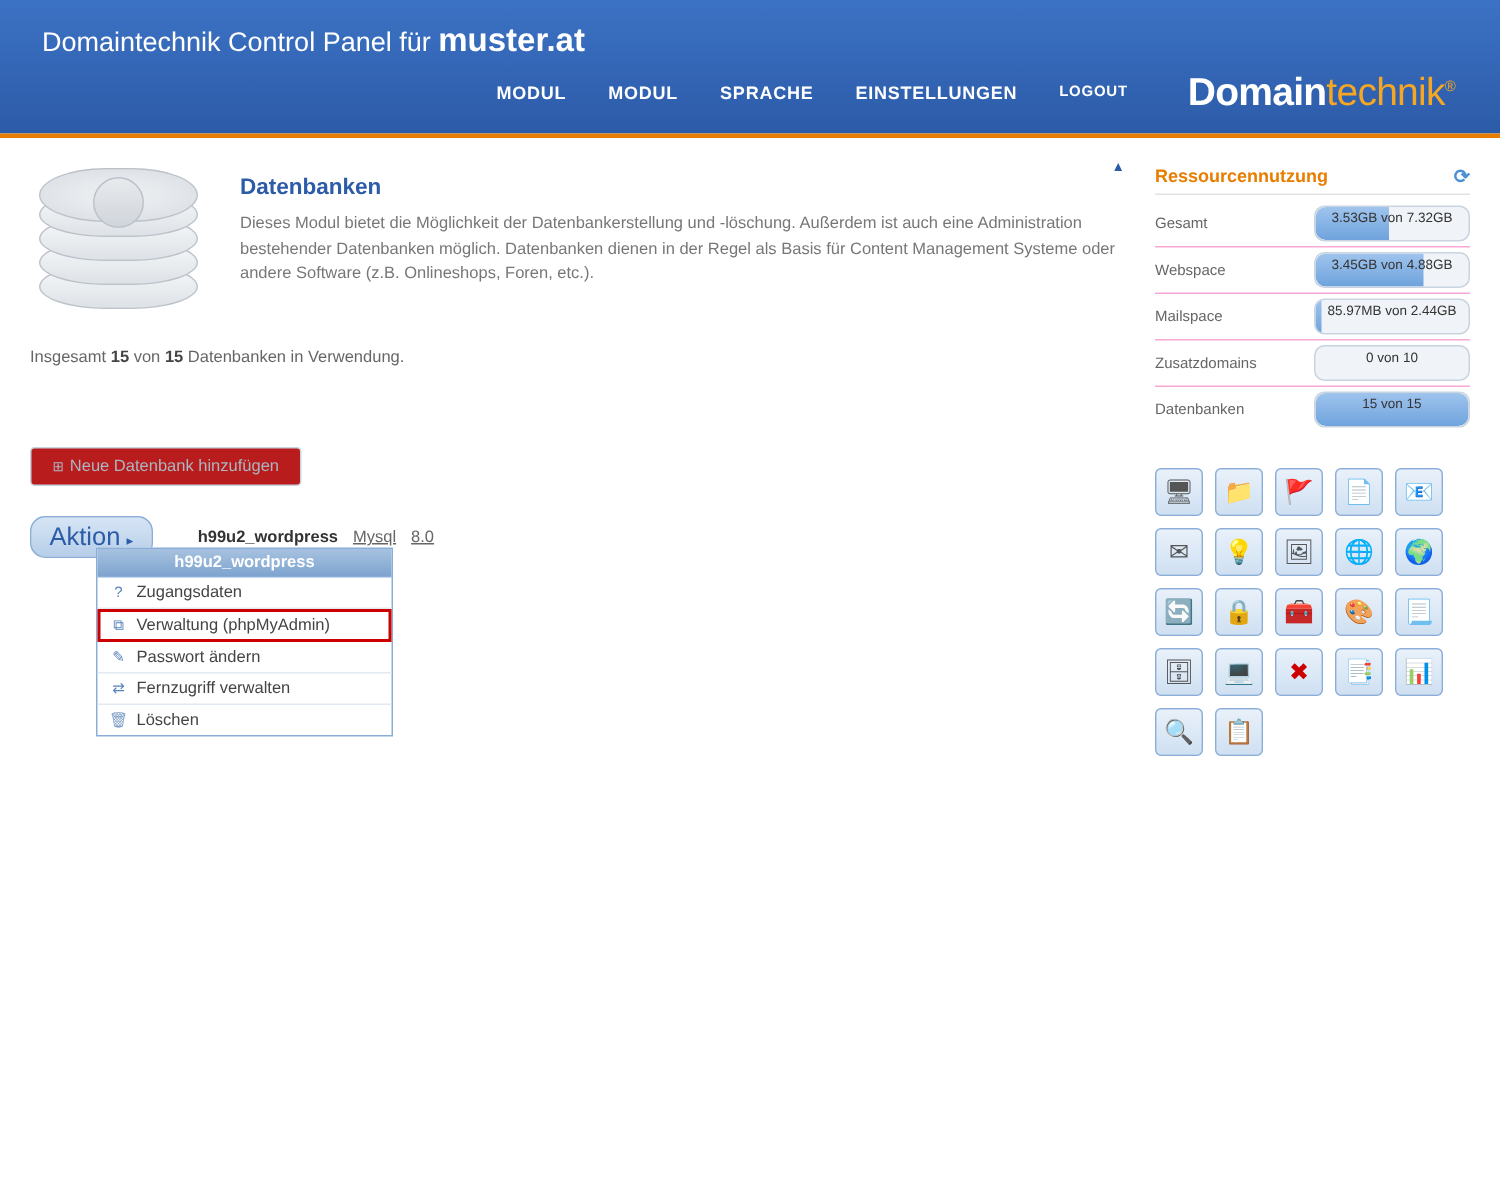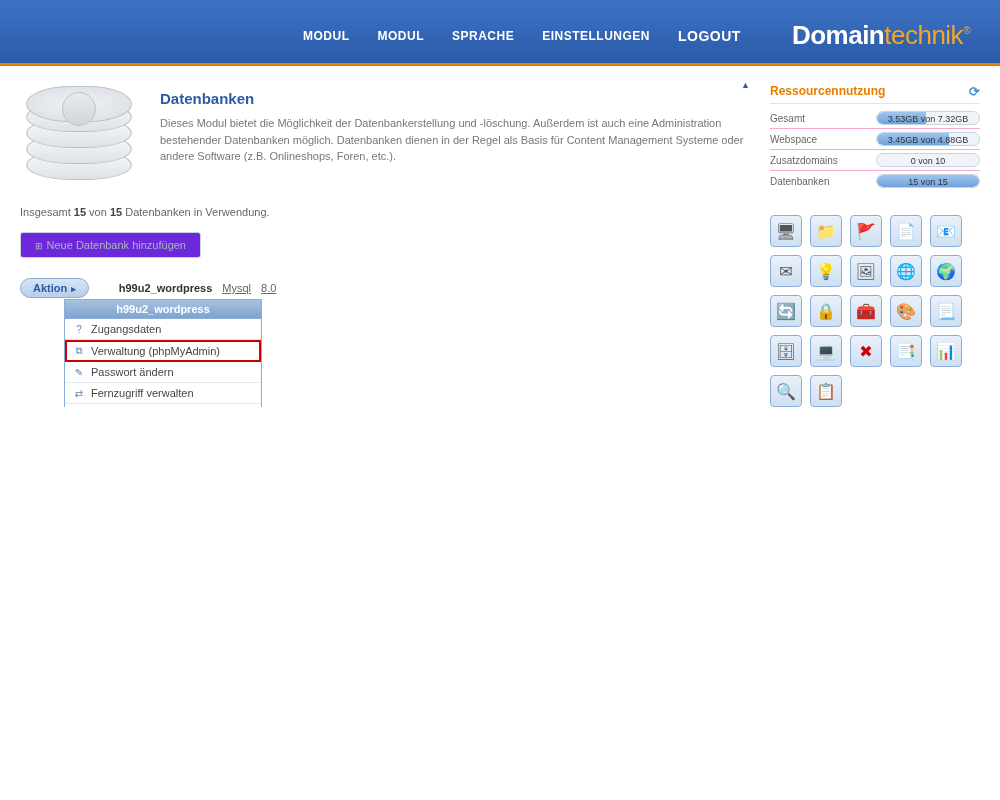--- a/index.html
+++ b/index.html
@@ -3,21 +3,21 @@
 <meta charset="utf-8">
 <style>
 * { margin: 0; padding: 0; box-sizing: border-box; }
 body { font-family: Verdana, Arial, sans-serif; font-size: 11px; color: #555; background: #fff; }
 .header { background: linear-gradient(#3c72c4, #2c5ba8); border-bottom: 3px solid #e87d00; padding: 14px 0 6px 0; }
 .header-inner { width: 960px; margin: 0 auto; position: relative; }
 .title-line { color: #fff; font-size: 18px; font-weight: normal; padding-left: 8px; }
 .title-line .domain { font-weight: bold; font-size: 22px; }
 .nav { display: flex; justify-content: flex-end; align-items: center; gap: 28px; padding: 10px 10px 6px 0; margin-top: -4px; }
 .nav a { color: #fff; text-decoration: none; font-size: 12px; font-weight: bold; letter-spacing: 0.5px; }
-.nav a.logout { font-size: 14px; margin-right: 23px; }
+.nav a.logout { font-size: 10px; margin-right: 12px; }
 .brand { font-size: 26px; letter-spacing: -0.5px; }
 .brand .b1 { color: #fff; font-weight: bold; }
 .brand .b2 { color: #f5a623; font-weight: normal; }
 .brand .r { font-size: 10px; vertical-align: super; color: #f5a623; }
 
 .container { width: 960px; margin: 0 auto; padding-top: 18px; display: flex; gap: 20px; }
 .main { flex: 1; position: relative; }
 .collapse { position: absolute; right: 0; top: -4px; color: #2c5ba8; font-size: 9px; }
 
 .module-head { display: flex; gap: 20px; margin-bottom: 12px; }
@@ -26,56 +26,59 @@
 .disc.d1 { top: 66px; } .disc.d2 { top: 50px; } .disc.d3 { top: 34px; } .disc.d4 { top: 18px; }
 .disc.top { top: 2px; height: 36px; background: radial-gradient(#f0f2f4,#d8dde3); }
 .gear { position: absolute; top: 8px; left: 42px; width: 34px; height: 34px; border-radius: 50%; background: linear-gradient(#e8eaed,#d0d5db); border: 1px solid #bcc2c9; }
 .module-text { flex: 1; padding-top: 6px; }
 .module-text h2 { color: #2c5ba8; font-size: 15px; margin-bottom: 8px; }
 .module-text p { color: #777; line-height: 1.5; font-size: 11px; }
 
 .usage-line { color: #666; font-size: 11px; margin-bottom: 14px; }
 .usage-line b { color: #444; margin-top: 14px; }
 
-.add-btn { display: inline-block; padding: 6px 14px; border: 1px solid #c8d4df; border-radius: 3px; background: #6d28d9; color: #aab6c2; font-size: 11px; cursor: not-allowed; margin-bottom: 20px; }
+.add-btn { display: inline-block; padding: 6px 14px; border: 1px solid #c8d4df; border-radius: 3px; background: #b91c1c; color: #aab6c2; font-size: 11px; cursor: not-allowed; margin-bottom: 20px; margin-top: 40px; }
 .add-btn .pl { font-size: 9px; margin-right: 4px; }
 
 .db-row { display: flex; align-items: center; gap: 10px; font-size: 11px; color: #444; position: relative; }
-.aktion-btn { padding: 3px 12px; border: 1px solid #8aaed8; border-radius: 10px; background: linear-gradient(#d6e5f5,#b6cee9); color: #2c5ba8; font-size: 11px; font-weight: bold; cursor: pointer; }
+.aktion-btn { padding: 3px 12px; border: 1px solid #8aaed8; border-radius: 10px; background: linear-gradient(#d6e5f5,#b6cee9); color: #2c5ba8; font-size: 17px; font-weight: normal; cursor: pointer; }
 .aktion-btn::after { content: "▸"; margin-left: 4px; font-size: 9px; }
 .db-name { font-weight: bold; color: #333; margin-left: 20px;}
 .db-type { color: #666; text-decoration: underline; }
 
 .dropdown { position: absolute; top: 21px; left: 44px; width: 198px; background: #fff; border: 1px solid #8aaed8; font-size: 11px; z-index: 10; }
 .dropdown-head { background: linear-gradient(#a7c2e0,#7ea4cf); color: #fff; padding: 3px 10px; text-align: center; font-weight: bold; border-bottom: 1px solid #8aaed8; }
 .dropdown-item { padding: 4px 8px; display: flex; align-items: center; gap: 6px; color: #444; cursor: pointer; border-bottom: 1px solid #e3e9f0; }
 .dropdown-item:last-child { border-bottom: none; }
 .dropdown-item.hl { border: 2px solid #c00; padding: 3px 6px; }
 .di-icon { width: 12px; display: inline-flex; justify-content: center; color: #5a85bb; font-size: 10px; }
 .trash { color: #7a9bc4; }
 
 .sidebar { width: 210px; }
 .side-head { color: #e87d00; font-weight: bold; font-size: 12px; border-bottom: 1px solid #e3e3e3; padding-bottom: 4px; margin-bottom: 4px; display: flex; justify-content: space-between; align-items: flex-start; }
 .refresh-i { color: #4a90d9; font-size: 13px; }
 .res-row { display: flex; justify-content: space-between; align-items: center; padding: 3px 0; font-size: 10px; color: #666; border-bottom: 1px solid #f9a8d4; }
 .res-row:last-of-type { border-bottom: none; }
-.bar { width: 104px; height: 14px; background: #f0f3f7; border: 1px solid #c8d4df; border-radius: 7px; position: relative; font-size: 9px; color: #333; text-align: center; line-height: 14px; overflow: hidden; }
+.bar { width: 104px; height: 24px; background: #f0f3f7; border: 1px solid #c8d4df; border-radius: 7px; position: relative; font-size: 9px; color: #333; text-align: center; line-height: 14px; overflow: hidden; }
 .bar-fill { position: absolute; left: 0; top: 0; bottom: 0; background: linear-gradient(#9fc4ed,#6fa3dd); border-radius: 7px 0 0 7px; }
 .bar-fill.full { border-radius: 7px; }
 .bar-text { position: relative; z-index: 1; }
 
 .icon-grid { margin-top: 24px; display: flex; flex-wrap: wrap; gap: 8px; }
 .ig { width: 32px; height: 32px; border: 1px solid #8aaed8; border-radius: 4px; background: linear-gradient(#e9f1fa,#cfe0f2); display: flex; align-items: center; justify-content: center; font-size: 16px; cursor: pointer; }
 .ig.danger { color: #c00; }
 </style>
 </head>
 <body>
 
 <div class="header">
   <div class="header-inner">
+    <div class="title-line">
+      <span>Domaintechnik Control Panel für </span><span class="domain">muster.at</span>
+    </div>
     <div class="nav">
       <a href="#">MODUL</a>
       <a href="#">MODUL</a>
       <a href="#">SPRACHE</a>
       <a href="#">EINSTELLUNGEN</a>
       <a href="#" class="logout">LOGOUT</a>
       <span class="brand">
         <span class="b1">Domain</span><span class="b2">technik</span><span class="r">®</span>
       </span>
     </div>
@@ -146,20 +149,24 @@
       <span class="refresh-i">⟳</span>
     </div>
     <div id="res-rows">
         <div class="res-row">
           <span>Gesamt</span>
           <span class="bar"><span class="bar-fill" style="width:48%"></span><span class="bar-text">3.53GB von 7.32GB</span></span>
         </div>
         <div class="res-row">
           <span>Webspace</span>
           <span class="bar"><span class="bar-fill" style="width:71%"></span><span class="bar-text">3.45GB von 4.88GB</span></span>
+        </div>
+        <div class="res-row">
+          <span>Mailspace</span>
+          <span class="bar"><span class="bar-fill" style="width:4%"></span><span class="bar-text">85.97MB von 2.44GB</span></span>
         </div>
         <div class="res-row">
           <span>Zusatzdomains</span>
           <span class="bar"><span class="bar-fill" style="width:0%"></span><span class="bar-text">0 von 10</span></span>
         </div>
         <div class="res-row">
           <span>Datenbanken</span>
           <span class="bar"><span class="bar-fill full" style="width:100%"></span><span class="bar-text">15 von 15</span></span>
         </div>
       </div>

